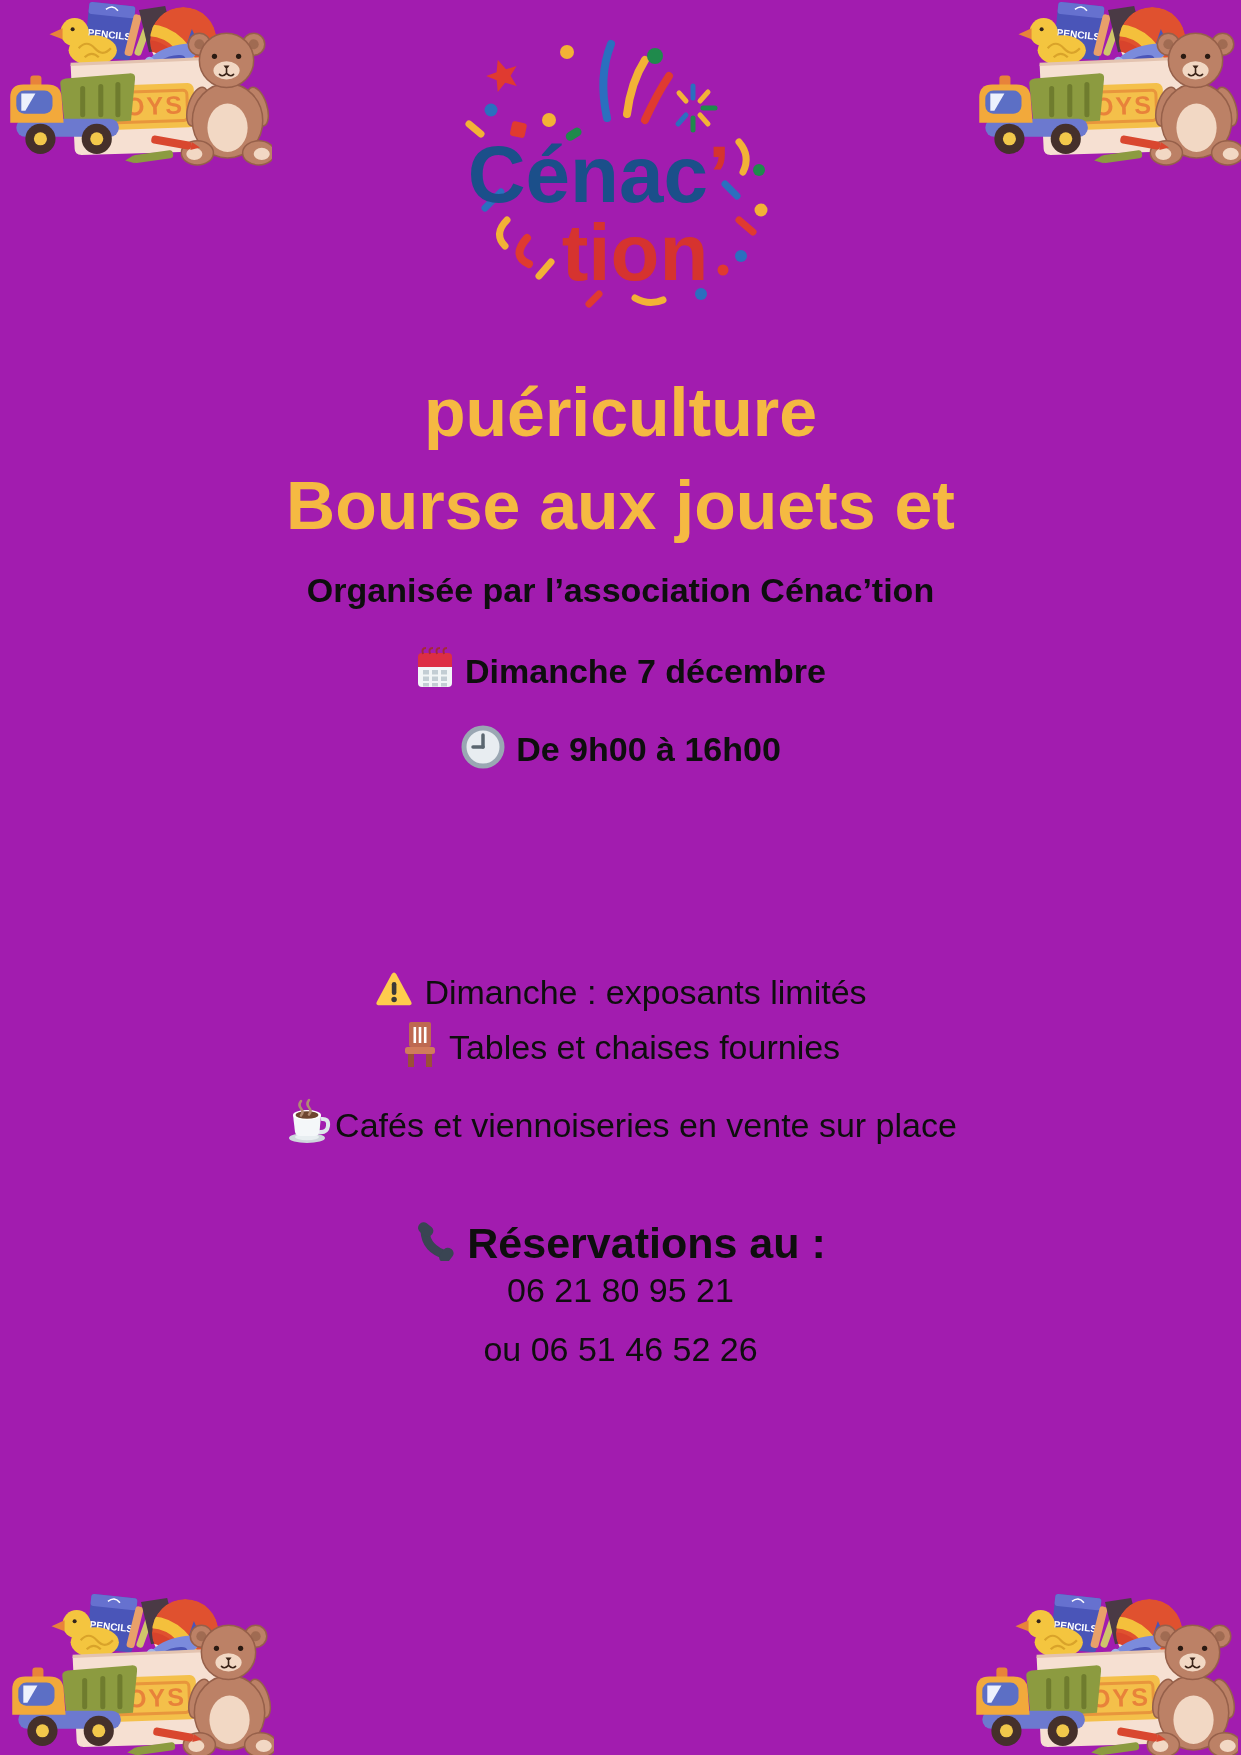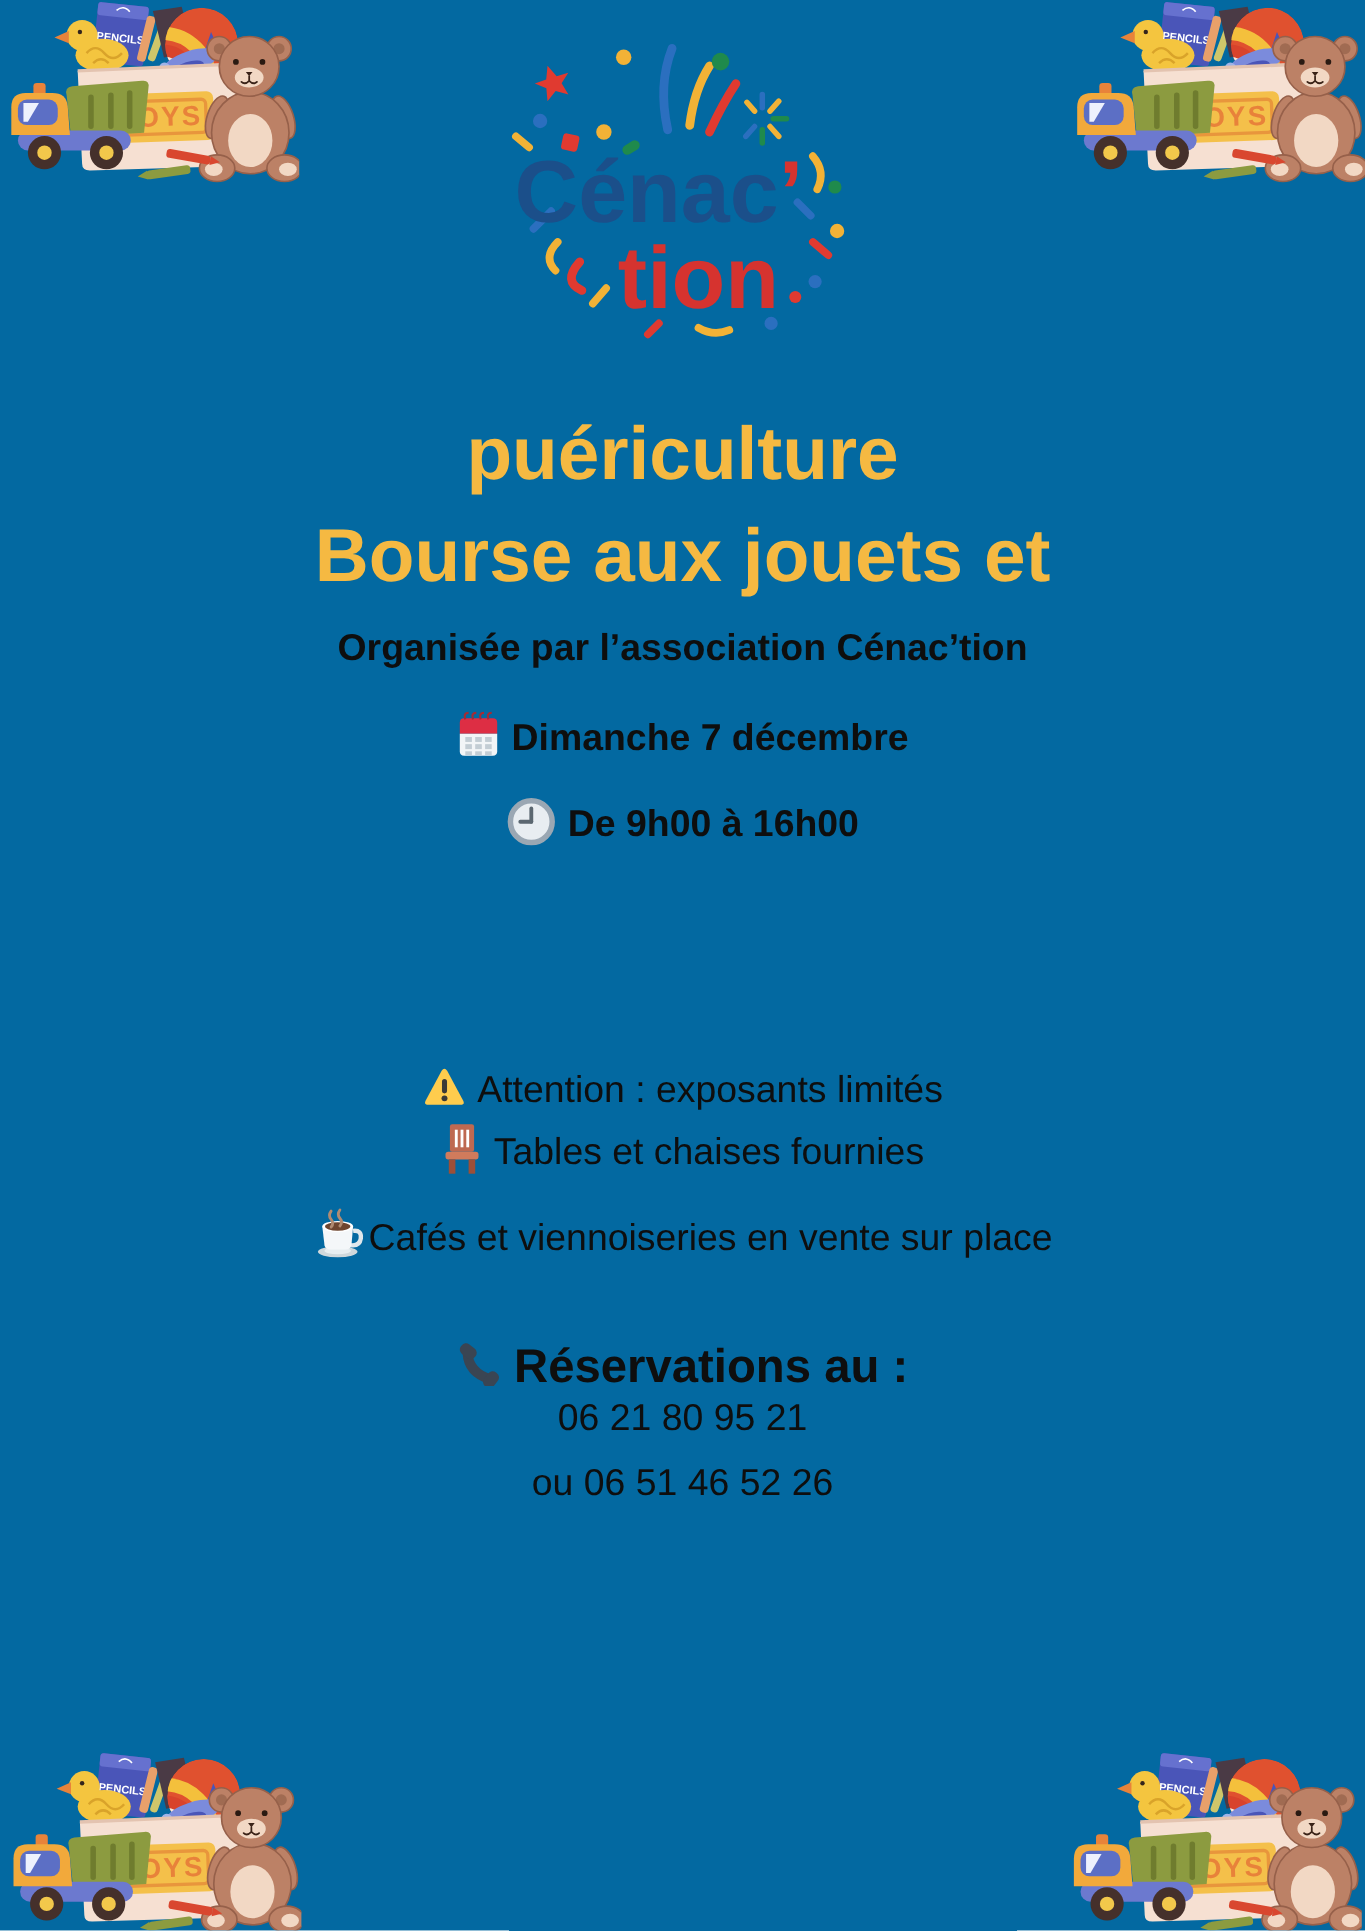--- a/index.html
+++ b/index.html
@@ -1,18 +1,18 @@
 <!DOCTYPE html>
 <html><head>
 <meta charset="utf-8">
 <style>
   html,body{margin:0;padding:0;background:#ffffff;}
   .page{
     position:relative;width:1241px;height:1755px;margin:0 auto;
-    background:#0369a1;overflow:hidden;
+    background:#a21caf;overflow:hidden;
     font-family:"Liberation Sans",sans-serif;color:#0e0e0e;
   }
   .corner{position:absolute;width:272px;height:171px;}
   .logo{position:absolute;top:22px;left:50%;transform:translateX(-52%);}
   .title{
     position:absolute;top:366px;left:0;right:0;text-align:center;
     font-size:68px;font-weight:bold;line-height:93px;color:#F5B942;
   }
   .row{position:absolute;left:0;right:0;text-align:center;white-space:nowrap;}
   .b38{font-size:34px;font-weight:bold;}
@@ -223,21 +223,21 @@
     </svg><span class="txt">De 9h00 à 16h00</span>
   </div>
 
 
 
   <div class="row r34" style="top:970px">
     <svg class="ico" style="top:-3px;margin-right:10px" width="40" height="37" viewBox="0 0 40 37">
       <path d="M17.5 3.5 q2.5 -4 5 0 L37 30.5 q2 3.8 -2.5 3.8 L5.5 34.3 q-4.5 0 -2.5 -3.8 Z" fill="#FFCC4D"></path>
       <rect x="17.8" y="11" width="4.6" height="13" rx="2.3" fill="#3B3A37"></rect>
       <circle cx="20.1" cy="28.5" r="2.7" fill="#3B3A37"></circle>
-    </svg><span class="txt">Attention : exposants limités</span>
+    </svg><span class="txt">Dimanche : exposants limités</span>
   </div>
 
   <div class="row r34" style="top:1023px">
     <svg class="ico" style="top:-3px;margin-right:10px" width="38" height="48" viewBox="0 0 38 48">
       <rect x="8" y="2" width="22" height="25" rx="2" fill="#BE6951"></rect>
       <g fill="#ffffff">
         <rect x="12.5" y="7" width="2.6" height="16"></rect>
           <rect x="17.7" y="7" width="2.6" height="16"></rect>
           <rect x="22.9" y="7" width="2.6" height="16"></rect>
       </g>

